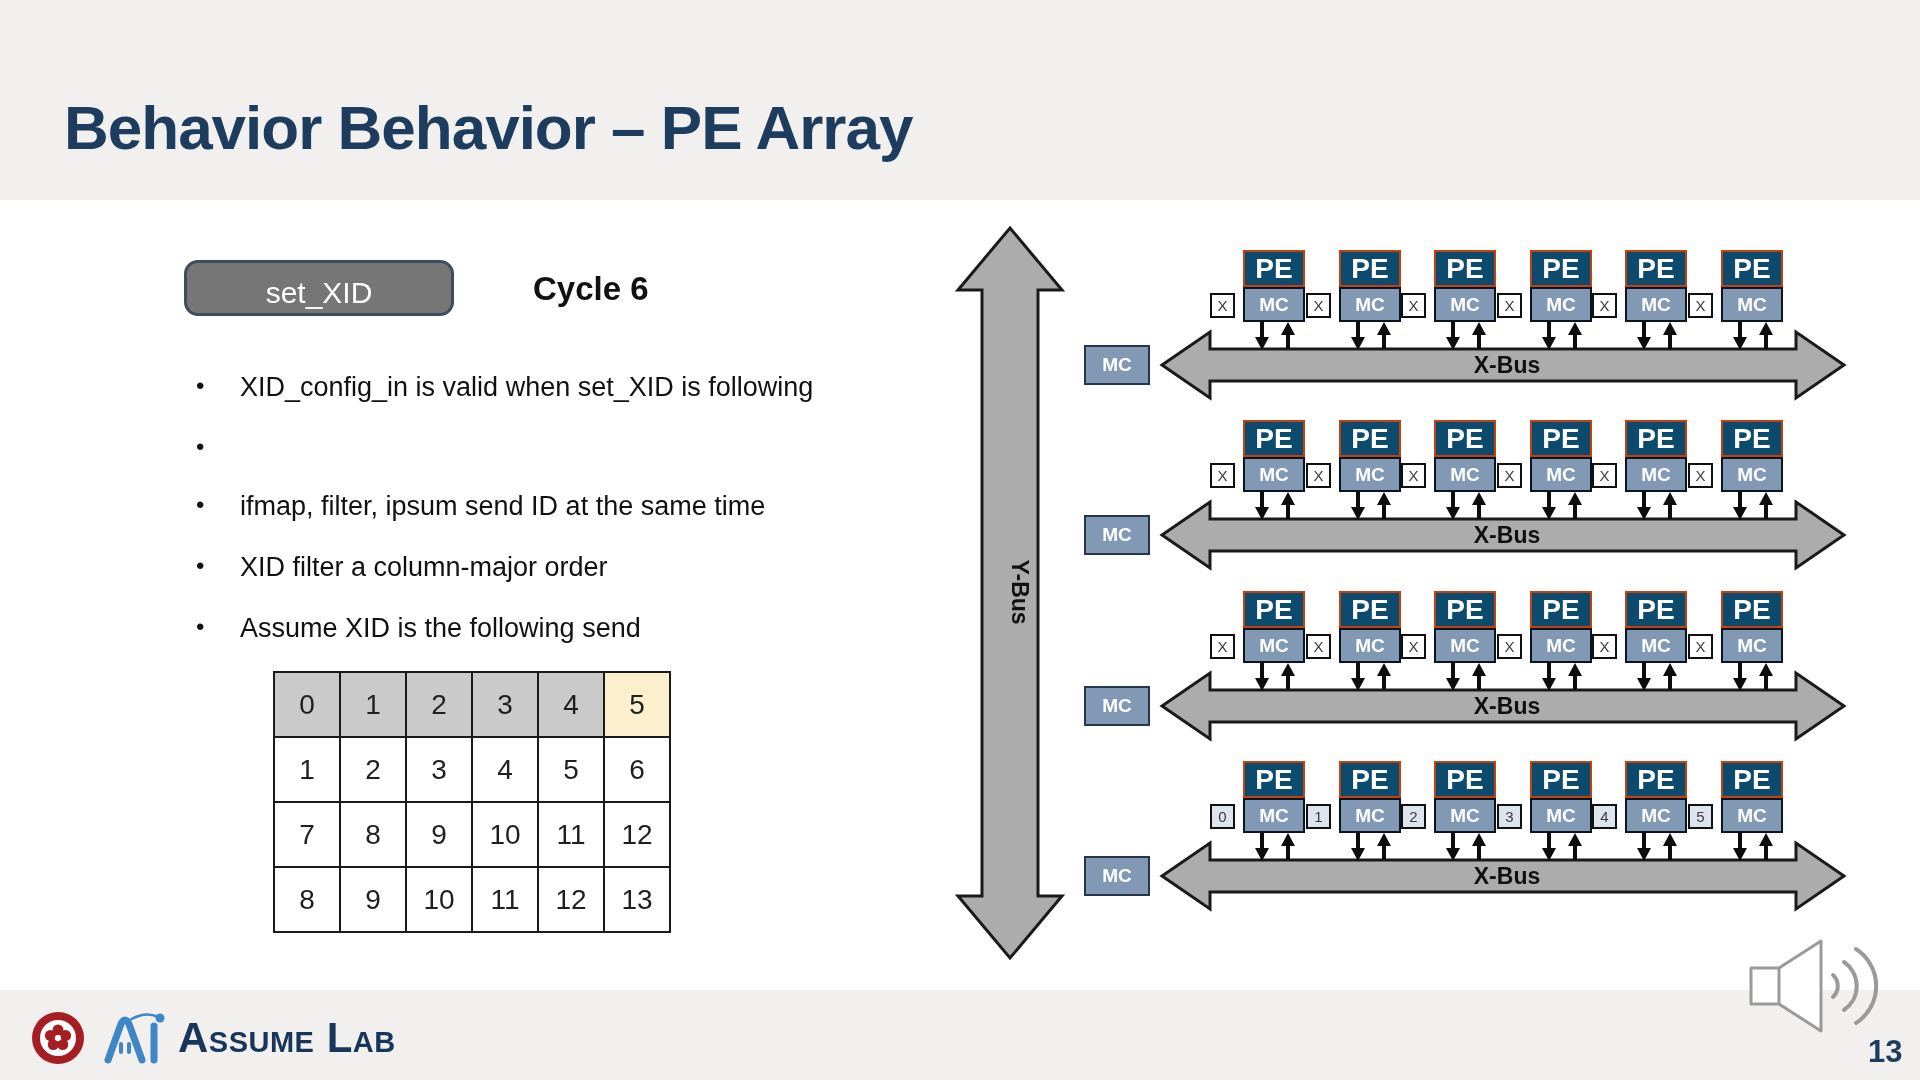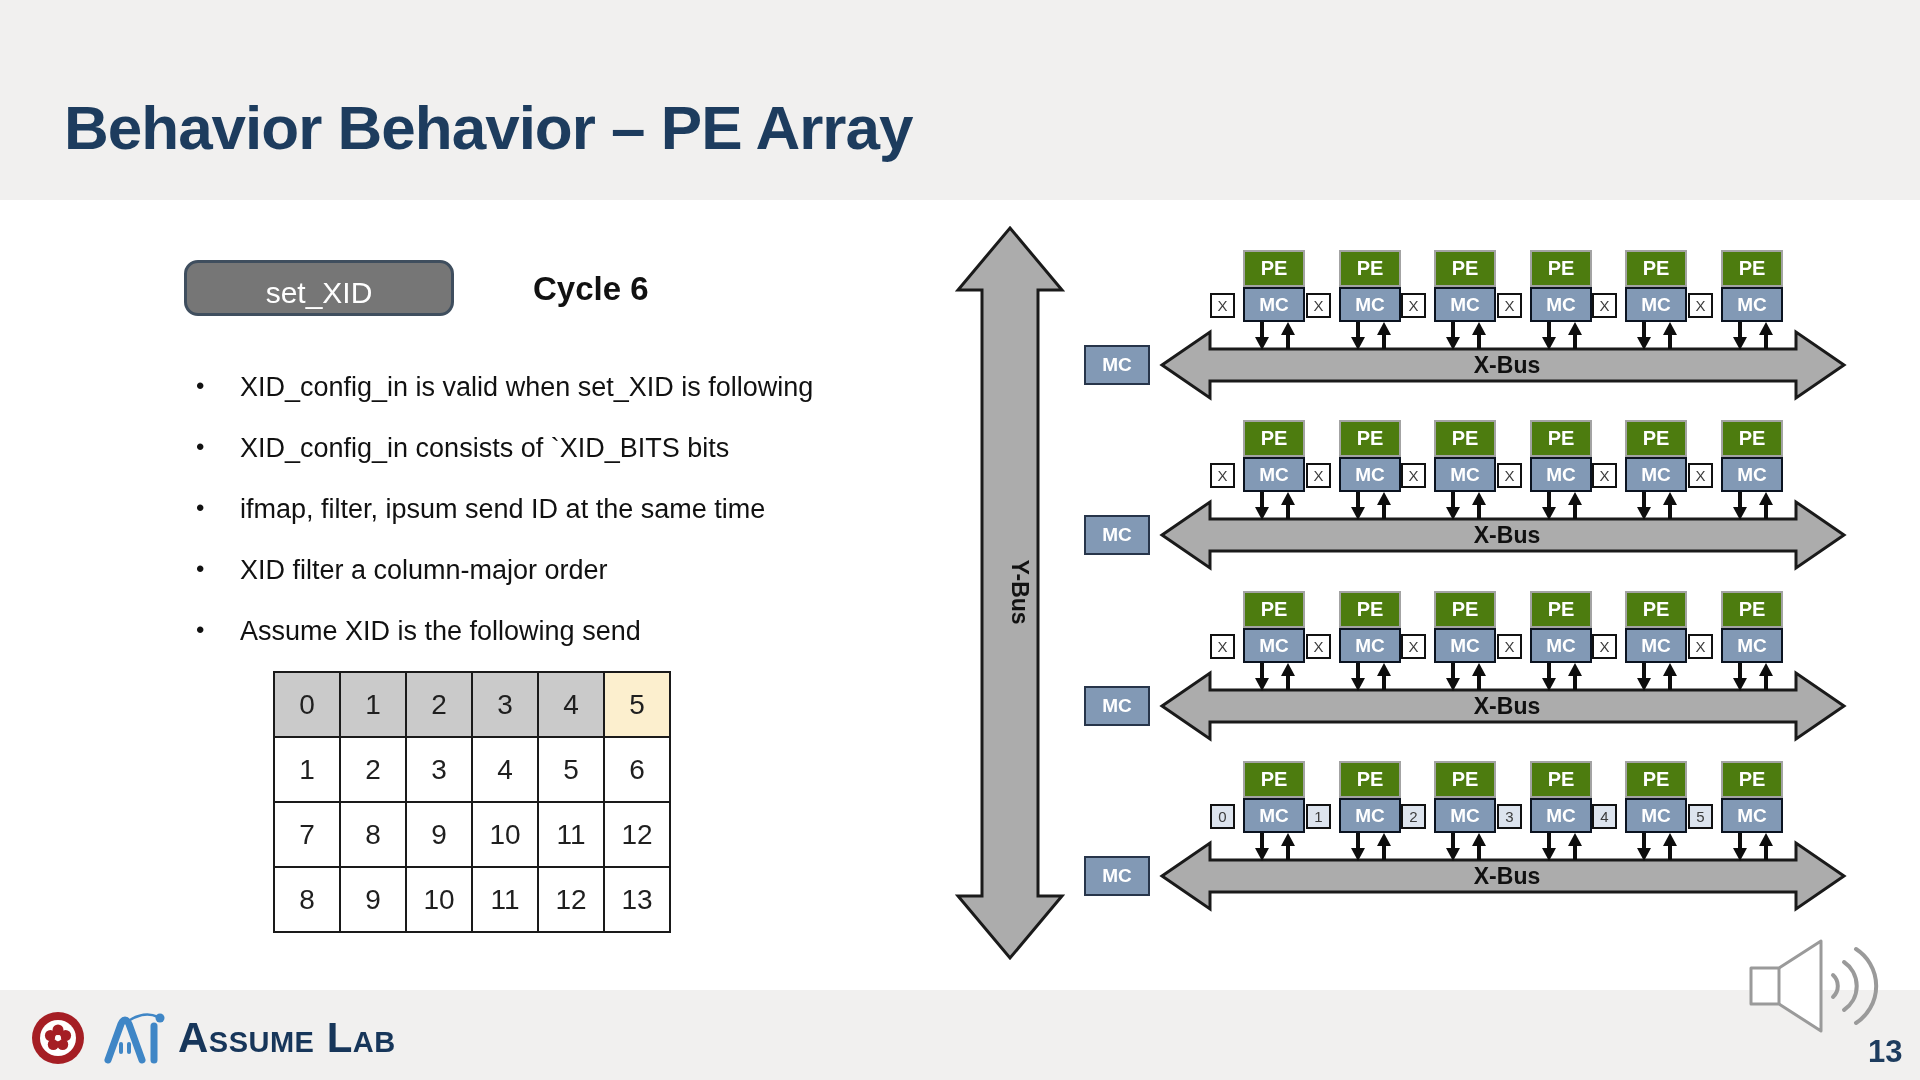--- a/index.html
+++ b/index.html
@@ -20,21 +20,21 @@
                 font-size:28px;color:#1f1f1f;background:#ffffff;box-sizing:border-box;}
   .xid-table td.hdr{background:#cacaca;}
   .xid-table td.hl{background:#fcefce;}
   .diagram{position:absolute;left:0;top:0;width:1920px;height:1080px;}
   .bus-layer{position:absolute;left:0;top:0;}
   .bus{fill:#acacac;stroke:#1a1a1a;stroke-width:3;}
   .bus-label{font:600 23px "Liberation Sans", sans-serif;fill:#111111;}
   .arr{stroke:#0d0d0d;stroke-width:4;}
   .arrhead{fill:#0d0d0d;stroke:none;}
   #diagram-boxes div{position:absolute;box-sizing:border-box;text-align:center;}
-  .pe-box{background:#4d7c0f;border:2px solid #a3a3a3;color:#ffffff;font-size:20px;font-weight:700;line-height:33px;}
+  .pe-box{background:#0c4a6e;border:2px solid #c2410c;color:#ffffff;font-size:28px;font-weight:700;line-height:33px;}
   .mc-box{background:#8299b5;border:2px solid #0b1320;color:#ffffff;font-size:19px;font-weight:700;line-height:31px;}
   .mc-left{background:#8299b5;border:2px solid #27354a;color:#ffffff;font-size:19px;font-weight:700;line-height:36px;}
   .tag-box{background:#ffffff;border:2px solid #111111;color:#3c3c3c;font-size:15px;line-height:21px;}
   .tag-box.id-tag{background:#dde4ee;}
   .footer-logo{position:absolute;left:30px;top:1010px;display:flex;align-items:center;}
   .brand-text{font-size:42px;font-weight:700;color:#17365a;font-variant:small-caps;letter-spacing:0.5px;margin-left:8px;}
   .copyright{position:absolute;left:1010px;top:1031px;transform:translateX(-50%);font-size:27px;color:#9b9b9b;white-space:nowrap;}
   .page-number{position:absolute;left:1868px;top:1034px;font-size:31px;font-weight:700;color:#1d3c5e;}
   .speaker{position:absolute;left:1743px;top:932px;}
 </style>
@@ -50,21 +50,20 @@
   <div class="signal-button">set_XID</div>
   <div class="cycle-label">Cycle 6</div>
 
   <div class="bullets">
     <div class="bullet-item">
       <span class="bullet-dot">•</span>
       <span>XID_config_in is valid when set_XID is following</span>
     </div>
     <div class="bullet-item">
       <span class="bullet-dot">•</span>
-      <span>XID_config_in consists of `XID_BITS bits</span>
     </div>
     <div class="bullet-item">
       <span class="bullet-dot">•</span>
       <span>ifmap, filter, ipsum send ID at the same time</span>
     </div>
     <div class="bullet-item">
       <span class="bullet-dot">•</span>
       <span>XID filter a column-major order</span>
     </div>
     <div class="bullet-item">

